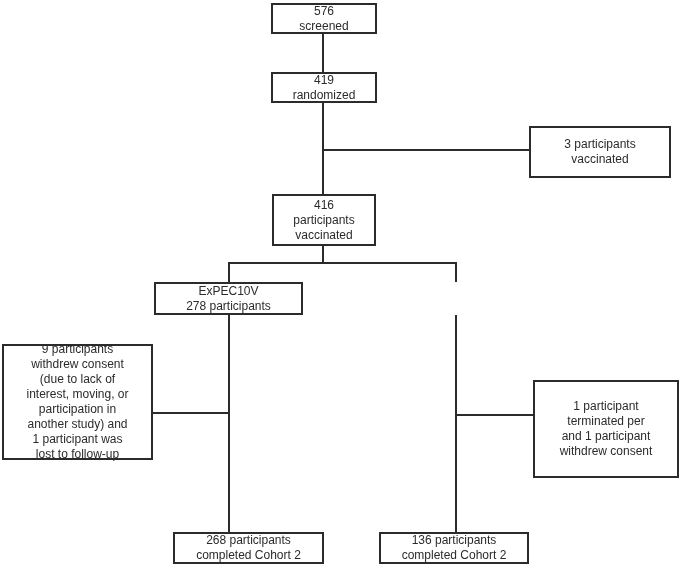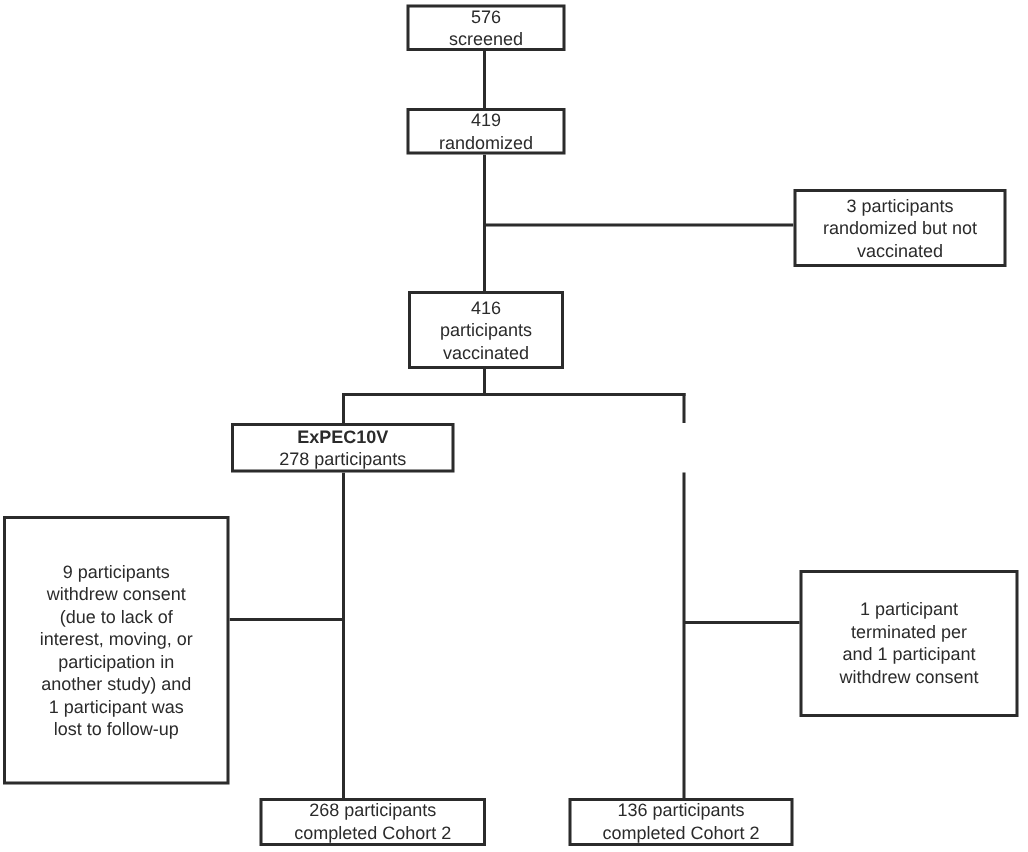--- a/index.html
+++ b/index.html
@@ -23,33 +23,33 @@
     background: #ffffff;
     display: flex;
     flex-direction: column;
     align-items: center;
     justify-content: center;
     text-align: center;
     font-size: 12px;
     line-height: 15px;
   }
   .ln { display: block; white-space: nowrap; }
-  .bold { font-weight: bold; text-align: center; }
+  .bold { font-weight: normal; text-align: center; }
   .wire {
     position: absolute;
     background: #2b2b2b;
   }
   
   .n-screened      { left: 271px; top: 3px;   width: 106px; height: 31px; }
   .n-randomized    { left: 271px; top: 72px;  width: 106px; height: 31px; }
   .n-notvacc       { left: 529px; top: 126px; width: 142px; height: 52px; }
   .n-vaccinated    { left: 272px; top: 194px; width: 104px; height: 52px; }
   .n-expec         { left: 154px; top: 282px; width: 149px; height: 33px; }
   .n-placebo       { left: 381px; top: 282px; width: 148px; height: 33px; }
-  .n-expec-note    { left: 2px;   top: 344px; width: 151px; height: 179px; }
+  .n-expec-note    { left: 2px;   top: 344px; width: 151px; height: 116px; }
   .n-placebo-note  { left: 533px; top: 366px; width: 146px; height: 98px; margin-top: 14px; }
   .n-expec-done    { left: 153px; top: 532px; width: 151px; height: 32px; margin-left: 20px; }
   .n-placebo-done  { left: 379px; top: 532px; width: 150px; height: 32px; }
   
   .w-screened-randomized { left: 322px; top: 34px;  width: 2px;   height: 38px; }
   .w-randomized-vacc     { left: 322px; top: 103px; width: 2px;   height: 91px; }
   .w-branch-notvacc      { left: 322px; top: 149px; width: 207px; height: 2px;  }
   .w-vacc-stub           { left: 322px; top: 246px; width: 2px;   height: 18px; }
   .w-split-horiz         { left: 228px; top: 262px; width: 229px; height: 2px;  }
   .w-split-left          { left: 228px; top: 262px; width: 2px;   height: 20px; }
@@ -81,21 +81,20 @@
     <span class="ln">screened</span>
   </div>
 
   <div class="node n-randomized">
     <span class="ln">419</span>
     <span class="ln">randomized</span>
   </div>
 
   <div class="node n-notvacc">
     <span class="ln">3 participants</span>
-    <span class="ln">randomized but not</span>
     <span class="ln">vaccinated</span>
   </div>
 
   <div class="node n-vaccinated">
     <span class="ln">416</span>
     <span class="ln">participants</span>
     <span class="ln">vaccinated</span>
   </div>
 
   <div class="node n-expec">

